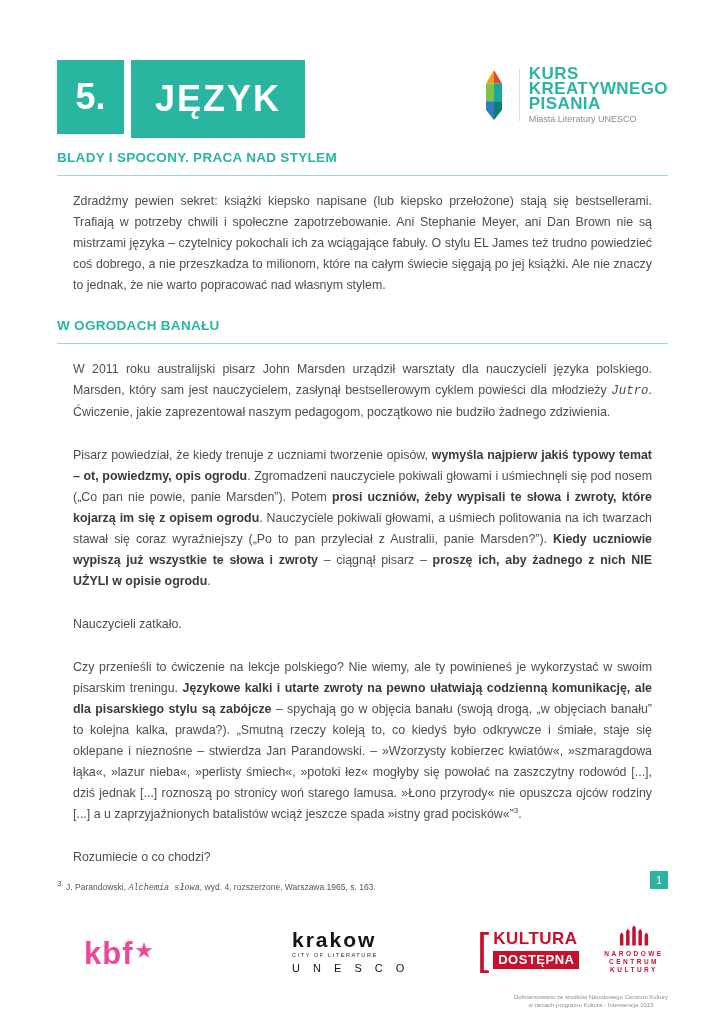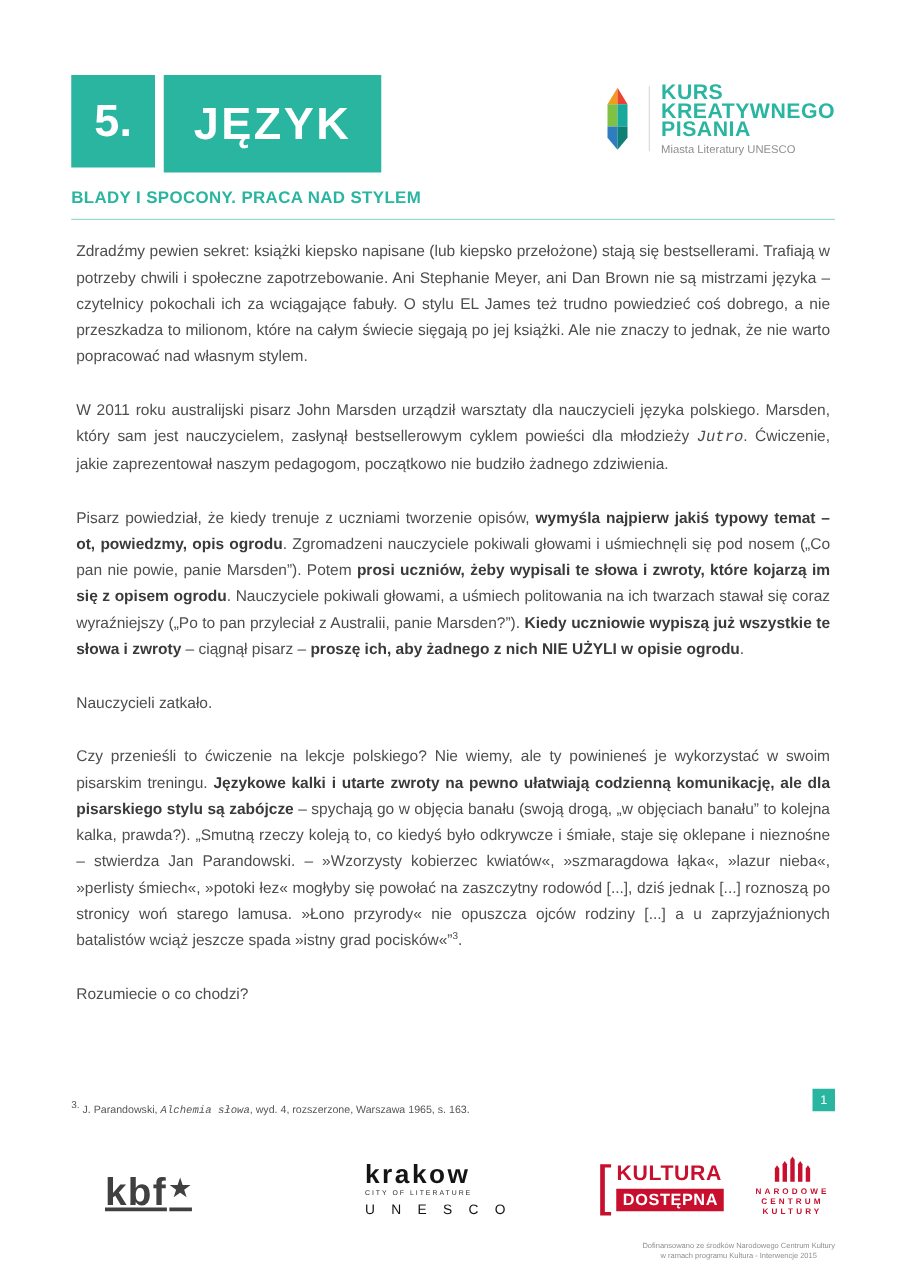--- a/index.html
+++ b/index.html
@@ -19,32 +19,32 @@
   .logo { position:absolute; top:66px; right:57px; display:flex; align-items:center; gap:9px; }
   .logo-divider { width:1px; height:52px; background:#dcdcdc; }
   .logo-text .t { color:var(--teal); font-weight:bold; font-size:17px; line-height:15px; letter-spacing:.4px; }
   .logo-text .s { color:#8d8d8d; font-size:9px; margin-top:3px; }
 
   
   .main { position:absolute; top:150px; left:57px; width:611px; }
   .sec-heading { color:var(--teal); font-size:13.5px; font-weight:bold; letter-spacing:.3px;
                  margin:0; padding-bottom:10px; border-bottom:1px solid #9ed9cf; }
   .sec-heading.mt { margin-top:8px; }
-  p.body { font-size:12.4px; color:#4e4e50; line-height:21px; text-align:justify; margin:15px 4px 22px; }
+  p.body { font-size:12.4px; color:#4e4e50; line-height:21px; text-align:justify; margin:15px 16px 22px; }
   .b { font-weight:bold; color:#3a3a3c; }
   .i { font-style:italic;font-family:Liberation Mono, monospace; }
   sup { font-size:8px; line-height:0; }
 
   
   .footnote { position:absolute; left:57px; top:882px; font-size:8.5px; color:#565658; width:520px; }
   .pagenum { position:absolute; top:871px; right:57px; width:18px; height:18px; background:var(--teal);
              color:#fff; font-size:10px; display:flex; align-items:center; justify-content:center; }
 
   
-  .kbf { position:absolute; left:84px; top:936px; font-size:31px; font-weight:bold; color:#404040; letter-spacing:1px;text-decoration:underline; }
+  .kbf { position:absolute; left:84px; top:936px; font-size:31px; font-weight:bold; color:#ec4899; letter-spacing:1px; }
   .kbf .star { font-size:19px; vertical-align:7px; margin-left:2px; }
 
   .krakow { position:absolute; left:292px; top:930px; color:#141414; }
   .krakow .name { font-size:21px; font-weight:bold; letter-spacing:2px; line-height:20px; }
   .krakow .sub1 { font-size:5.5px; letter-spacing:1.6px; margin-top:2px; color:#2a2a2a; }
   .krakow .sub2 { font-size:11px; letter-spacing:5px; margin-top:4px; font-weight:500; }
 
   .kultura { position:absolute; left:477px; top:929px; display:flex; align-items:flex-start; color:var(--red); }
   .kultura .bracket { font-size:44px; line-height:40px; font-weight:400; margin-right:4px; }
   .kultura .l1 { font-size:17px; font-weight:bold; letter-spacing:.5px; }
@@ -82,20 +82,21 @@
       <div class="t">KREATYWNEGO</div>
       <div class="t">PISANIA</div>
       <div class="s">Miasta Literatury UNESCO</div>
     </div>
   </div>
 
   <div class="main">
     <h2 class="sec-heading">BLADY I SPOCONY. PRACA NAD STYLEM</h2>
     <p class="body">Zdradźmy pewien sekret: książki kiepsko napisane (lub kiepsko przełożone) stają się bestsellerami. Trafiają w potrzeby chwili i społeczne zapotrzebowanie. Ani Stephanie Meyer, ani Dan Brown nie są mistrzami języka – czytelnicy pokochali ich za wciągające fabuły. O stylu EL James też trudno powiedzieć coś dobrego, a nie przeszkadza to milionom, które na całym świecie sięgają po jej książki. Ale nie znaczy to jednak, że nie warto popracować nad własnym stylem.</p>
 
+    <h2 class="sec-heading mt">W OGRODACH BANAŁU</h2>
 
     <p class="body"><span>W 2011 roku australijski pisarz John Marsden urządził warsztaty dla nauczycieli języka polskiego. Marsden, który sam jest nauczycielem, zasłynął bestsellerowym cyklem powieści dla młodzieży </span><span class="i">Jutro</span><span>. Ćwiczenie, jakie zaprezentował naszym pedagogom, początkowo nie budziło żadnego zdziwienia.</span></p>
 
     <p class="body"><span>Pisarz powiedział, że kiedy trenuje z uczniami tworzenie opisów, </span><span class="b">wymyśla najpierw jakiś typowy temat – ot, powiedzmy, opis ogrodu</span><span>. Zgromadzeni nauczyciele pokiwali głowami i uśmiechnęli się pod nosem („Co pan nie powie, panie Marsden”). Potem </span><span class="b">prosi uczniów, żeby wypisali te słowa i zwroty, które kojarzą im się z opisem ogrodu</span><span>. Nauczyciele pokiwali głowami, a uśmiech politowania na ich twarzach stawał się coraz wyraźniejszy („Po to pan przyleciał z Australii, panie Marsden?”). </span><span class="b">Kiedy uczniowie wypiszą już wszystkie te słowa i zwroty</span><span> – ciągnął pisarz – </span><span class="b">proszę ich, aby żadnego z nich NIE UŻYLI w opisie ogrodu</span><span>.</span></p>
 
     <p class="body">Nauczycieli zatkało.</p>
 
     <p class="body"><span>Czy przenieśli to ćwiczenie na lekcje polskiego? Nie wiemy, ale ty powinieneś je wykorzystać w swoim pisarskim treningu. </span><span class="b">Językowe kalki i utarte zwroty na pewno ułatwiają codzienną komunikację, ale dla pisarskiego stylu są zabójcze</span><span> – spychają go w objęcia banału (swoją drogą, „w objęciach banału” to kolejna kalka, prawda?). „Smutną rzeczy koleją to, co kiedyś było odkrywcze i śmiałe, staje się oklepane i nieznośne – stwierdza Jan Parandowski. – »Wzorzysty kobierzec kwiatów«, »szmaragdowa łąka«, »lazur nieba«, »perlisty śmiech«, »potoki łez« mogłyby się powołać na zaszczytny rodowód [...], dziś jednak [...] roznoszą po stronicy woń starego lamusa. »Łono przyrody« nie opuszcza ojców rodziny [...] a u zaprzyjaźnionych batalistów wciąż jeszcze spada »istny grad pocisków«”</span><sup>3</sup><span>.</span></p>
 
     <p class="body">Rozumiecie o co chodzi?</p>

